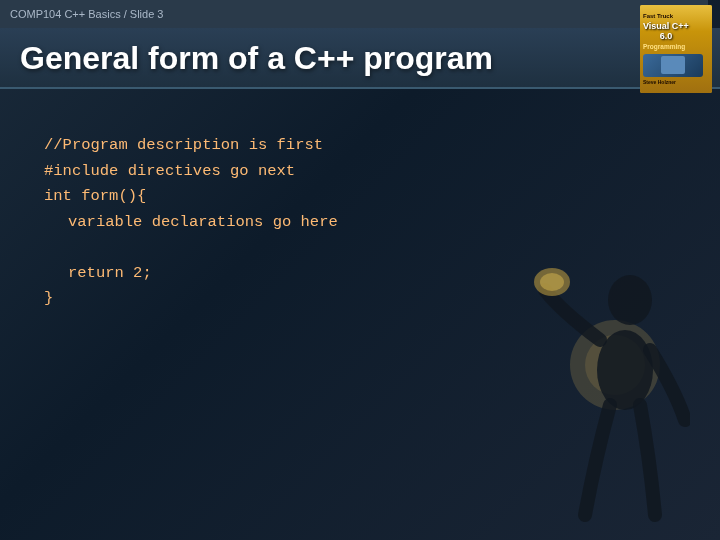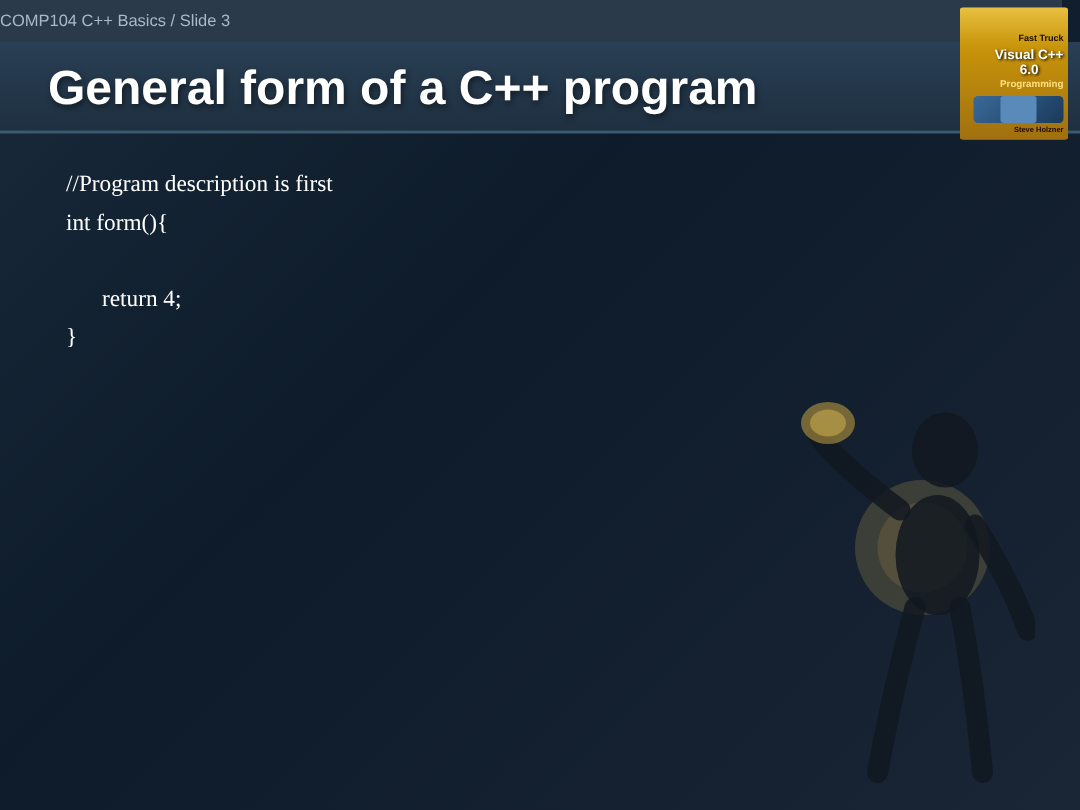--- a/index.html
+++ b/index.html
@@ -28,20 +28,21 @@
     }
 
     
     .top-bar {
       position: absolute;
       top: 0; left: 0; right: 12px;
       height: 28px;
       background: #2a3a4a;
       display: flex;
       align-items: center;
+      padding-left: 10px;
       z-index: 10;
     }
 
     .top-bar-text {
       color: #aab8c8;
       font-size: 11px;
     }
 
     
     .book-cover {
@@ -56,22 +57,22 @@
       overflow: hidden;
     }
 
     .book-cover-inner {
       width: 100%;
       height: 100%;
       background: linear-gradient(180deg, #e8c040 0%, #c8940a 30%, #a07010 100%);
       position: relative;
       display: flex;
       flex-direction: column;
-      align-items: flex-end;
-      padding: 18px 3px;
+      align-items: flex-start;
+      padding: 8px 3px;
     }
 
     .book-title-top {
       color: #1a0a00;
       font-size: 6px;
       font-weight: bold;
       text-align: center;
       line-height: 1.2;
     }
 
@@ -91,21 +92,21 @@
       font-weight: bold;
       text-align: center;
       margin-top: 1px;
     }
 
     
     .slide-title-area {
       position: absolute;
       top: 28px;
       left: 0; right: 0;
-      padding: 12px 20px 10px 32px;
+      padding: 12px 20px 10px 20px;
       background: linear-gradient(180deg, #2a3f55 0%, #1e3040 100%);
       border-bottom: 2px solid #3a5a70;
     }
 
     .slide-title {
       color: #ffffff;
       font-size: 32px;
       font-weight: bold;
       text-shadow: 1px 2px 4px rgba(0,0,0,0.5);
     }
@@ -113,24 +114,25 @@
     
     .content-area {
       position: absolute;
       top: 110px;
       left: 20px;
       right: 20px;
       bottom: 20px;
     }
 
     .code-block {
-      font-family: Liberation Serif, serif;
+      font-family: Liberation Mono, monospace;
       font-size: 15.5px;
       line-height: 1.65;
-      color: #ffffff;
+      color: #fdba74;
+      margin-top: 23px;
     }
 
     .code-line {
       display: block;
       white-space: pre;
     }
 
     .indent1 {
       padding-left: 24px;
     }
@@ -175,23 +177,25 @@
     </div>
   </div>
 
   <div class="slide-title-area">
     <h1 class="slide-title">General form of a C++ program</h1>
   </div>
 
   <div class="content-area">
     <div class="code-block">
       <span class="code-line indent1">//Program description is first</span>
+      <span class="code-line indent1">#include directives go next</span>
       <span class="code-line indent1">int form(){</span>
+      <span class="code-line indent2">variable declarations go here</span>
       <span class="code-line">&nbsp;</span>
-      <span class="code-line indent2">return 4;</span>
+      <span class="code-line indent2">return 2;</span>
       <span class="code-line indent1">}</span>
     </div>
   </div>
 
   <div class="figure-silhouette">
     <svg viewBox="0 0 160 280" width="160" height="280" xmlns="http://www.w3.org/2000/svg">
 
       <ellipse cx="100" cy="40" rx="22" ry="25" fill="#111820" opacity="0.85"></ellipse>
 
       <ellipse cx="95" cy="110" rx="28" ry="40" fill="#111820" opacity="0.85"></ellipse>

